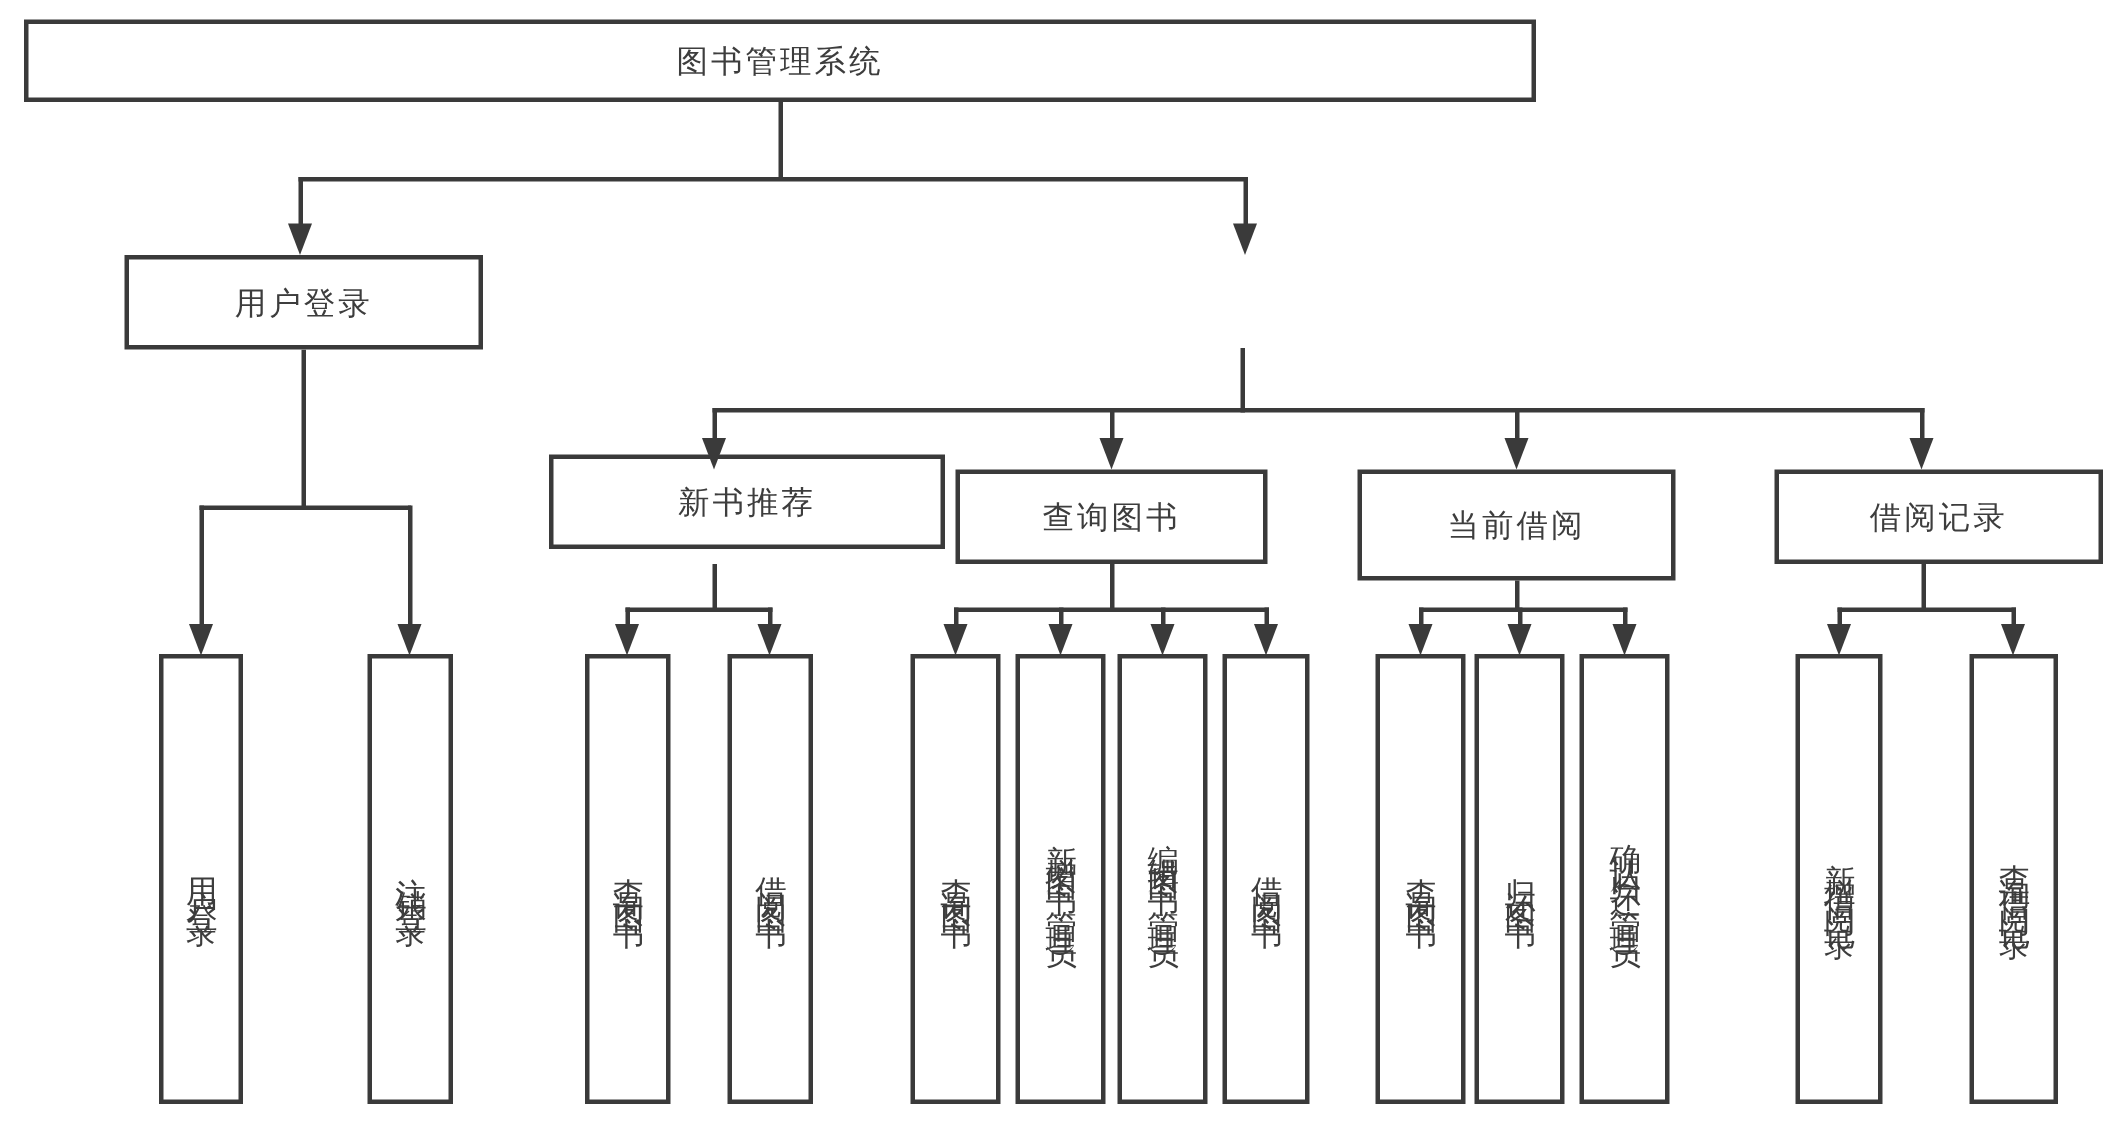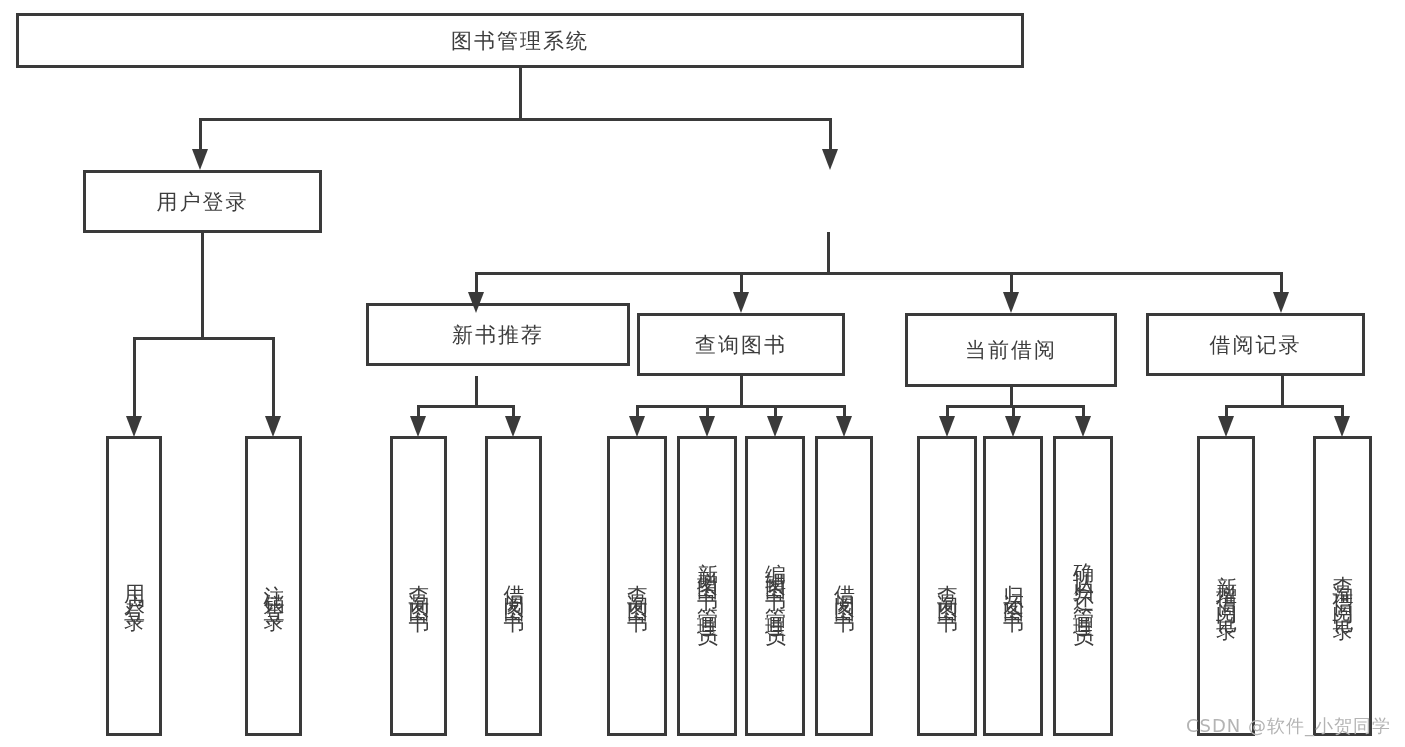--- a/index.html
+++ b/index.html
@@ -130,21 +130,21 @@
   </div>
 
   <div class="node node-h" style="left:637px;top:313px;width:208px;height:63px">
     <span>查询图书</span>
   </div>
 
   <div class="node node-h" style="left:905px;top:313px;width:212px;height:74px">
     <span>当前借阅</span>
   </div>
 
-  <div class="node node-h" style="left:1146px;top:313px;width:219px;height:63px">
+  <div class="node node-h" style="left:1183px;top:313px;width:219px;height:63px">
     <span>借阅记录</span>
   </div>
 
   <div class="node" style="left:106px;top:436px;width:56px;height:300px">
     <span class="vtext">用户登录</span>
   </div>
 
   <div class="node" style="left:245px;top:436px;width:57px;height:300px">
     <span class="vtext">注销登录</span>
   </div>
@@ -186,15 +186,14 @@
   </div>
 
   <div class="node" style="left:1197px;top:436px;width:58px;height:300px">
     <span class="vtext">新增借阅记录</span>
   </div>
 
   <div class="node" style="left:1313px;top:436px;width:59px;height:300px">
     <span class="vtext">查询借阅记录</span>
   </div>
 
-  <div class="watermark">CSDN @软件_小贺同学</div>
 
 </div>
 
 </body></html>

